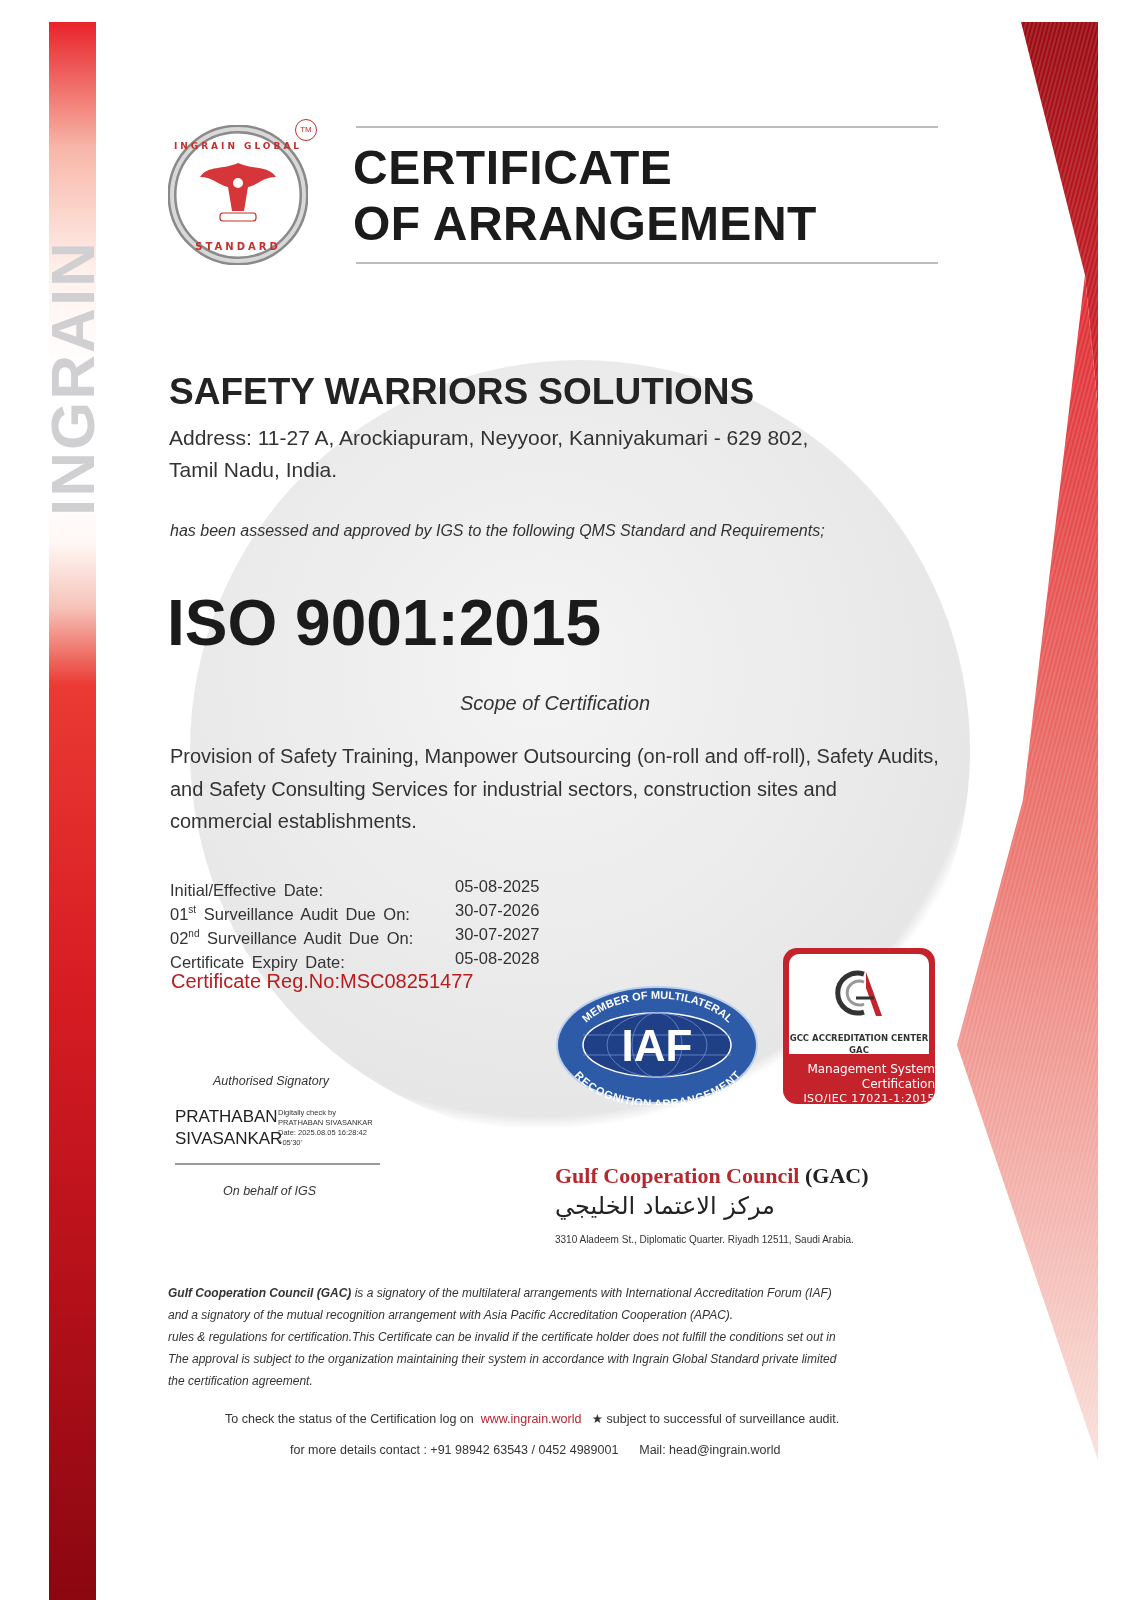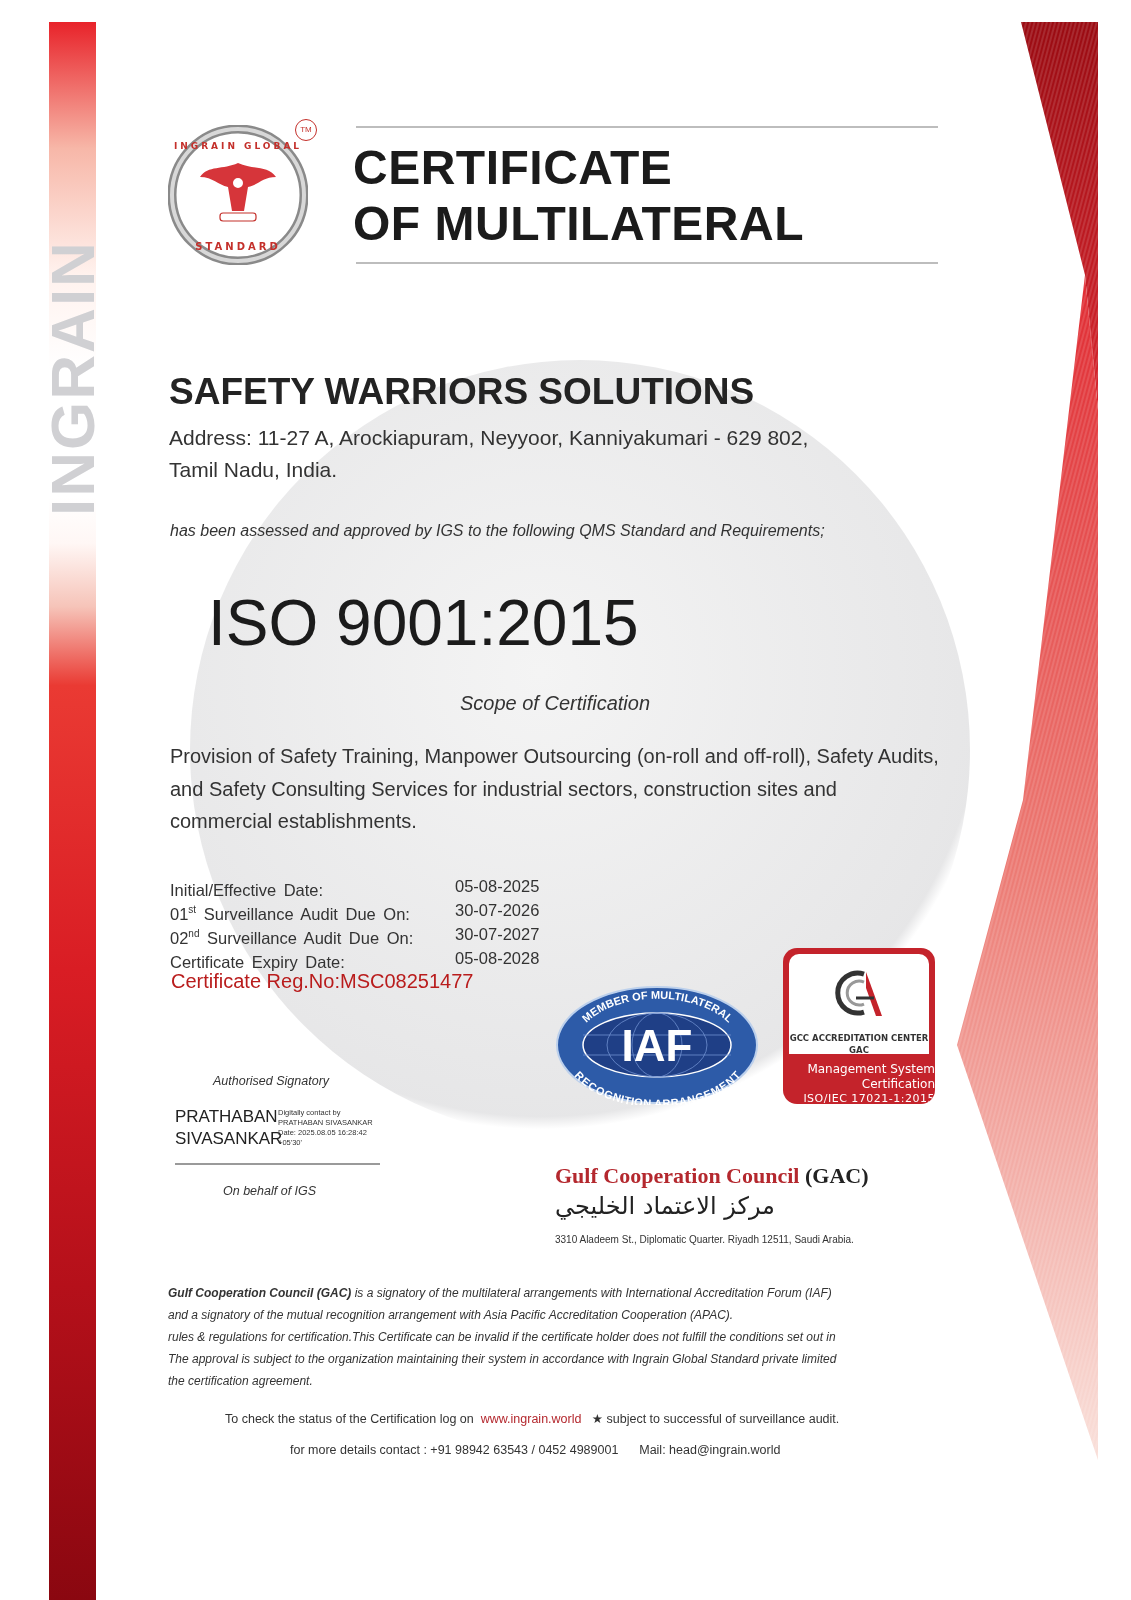--- a/index.html
+++ b/index.html
@@ -26,21 +26,21 @@
   .logo { left: 168px; top: 125px; width: 140px; height: 140px; }
   .tm { left: 295px; top: 119px; width: 20px; height: 20px; border: 1.5px solid #c4302b; border-radius: 50%;
     font-size: 8px; color: #c4302b; text-align: center; line-height: 20px; }
 
   .rule { height: 2px; background: #bdbdbd; }
   .title { left: 353px; top: 140px; font-size: 48px; font-weight: bold; line-height: 56px; color: #1b1b1b; letter-spacing: 0.5px; }
 
   .company { left: 169px; top: 336px; font-size: 37px; font-weight: bold; color: #232323; margin-top: 35px; }
   .address { left: 169px; top: 422px; font-size: 21px; line-height: 32px; color: #333; width: 760px; }
   .assessed { left: 170px; top: 522px; font-size: 16px; font-style: italic; color: #333; }
-  .standard { left: 167px; top: 586px; font-size: 64px; font-weight: normal; color: #1b1b1b; margin-left: 41px; }
+  .standard { left: 167px; top: 586px; font-size: 64px; font-weight: bold; color: #1b1b1b; }
   .scope-title { left: 170px; top: 692px; width: 770px; text-align: center; font-size: 20px; font-style: italic; color: #333; }
   .scope-text { left: 170px; top: 740px; width: 770px; text-align: left; font-size: 20px; line-height: 32.5px; color: #333; }
 
   .dates { left: 170px; top: 876px; font-size: 16.5px; color: #333; line-height: 20.5px; }
   .dates .row { display: flex; }
   .dates .lbl { width: 285px; word-spacing: 3px; }
   .dates sup { font-size: 10px; }
   .regno { left: 171px; top: 970px; font-size: 20px; color: #b91c1c; }
 
   .auth { left: 213px; top: 1074px; font-size: 12.5px; font-style: italic; color: #333; }
@@ -109,21 +109,21 @@
   <circle cx="70" cy="58" r="6" fill="#fff" stroke="#d6353a" stroke-width="2"></circle>
   <rect x="52" y="88" width="36" height="8" rx="3" fill="#fff" stroke="#c4302b" stroke-width="1.2"></rect>
   <text x="70" y="125" text-anchor="middle" font-size="10" font-weight="bold" fill="#c4302b" font-family="DejaVu Sans, sans-serif" letter-spacing="3">STANDARD</text>
   <text x="70" y="24" text-anchor="middle" font-size="9" font-weight="bold" fill="#c4302b" font-family="DejaVu Sans, sans-serif" letter-spacing="3">INGRAIN GLOBAL</text>
 </svg>
 <div class="abs tm">TM</div>
 
 <div class="abs rule" style="left:356px; top:126px; width:582px;"></div>
 <div class="abs title">
   <div>CERTIFICATE</div>
-  <div>OF MULTILATERAL</div>
+  <div>OF ARRANGEMENT</div>
 </div>
 <div class="abs rule" style="left:356px; top:262px; width:582px;"></div>
 
 <div class="abs company">SAFETY WARRIORS SOLUTIONS</div>
 <div class="abs address">
   <div>Address: 11-27 A, Arockiapuram, Neyyoor, Kanniyakumari - 629 802,</div>
   <div>Tamil Nadu, India.</div>
 </div>
 <div class="abs assessed">has been assessed and approved by IGS to the following QMS Standard and Requirements;</div>
 <div class="abs standard">ISO 9001:2015</div>
@@ -152,21 +152,21 @@
 <div class="abs regno">
   <span>Certificate Reg.No:</span><span>MSC08251477</span>
 </div>
 
 <div class="abs auth">Authorised Signatory</div>
 <div class="abs sig-name">
   <div>PRATHABAN</div>
   <div>SIVASANKAR</div>
 </div>
 <div class="abs sig-meta">
-  <div>Digitally contact by</div>
+  <div>Digitally check by</div>
   <div>PRATHABAN SIVASANKAR</div>
   <div>Date: 2025.08.05 16:28:42</div>
   <div>+05'30'</div>
 </div>
 <div class="abs sig-line"></div>
 <div class="abs behalf">On behalf of IGS</div>
 
 <svg class="abs iaf" viewBox="0 0 205 120">
   <defs>
       <path id="iafTop" d="M22 60 A80 46 0 0 1 183 60"></path>

